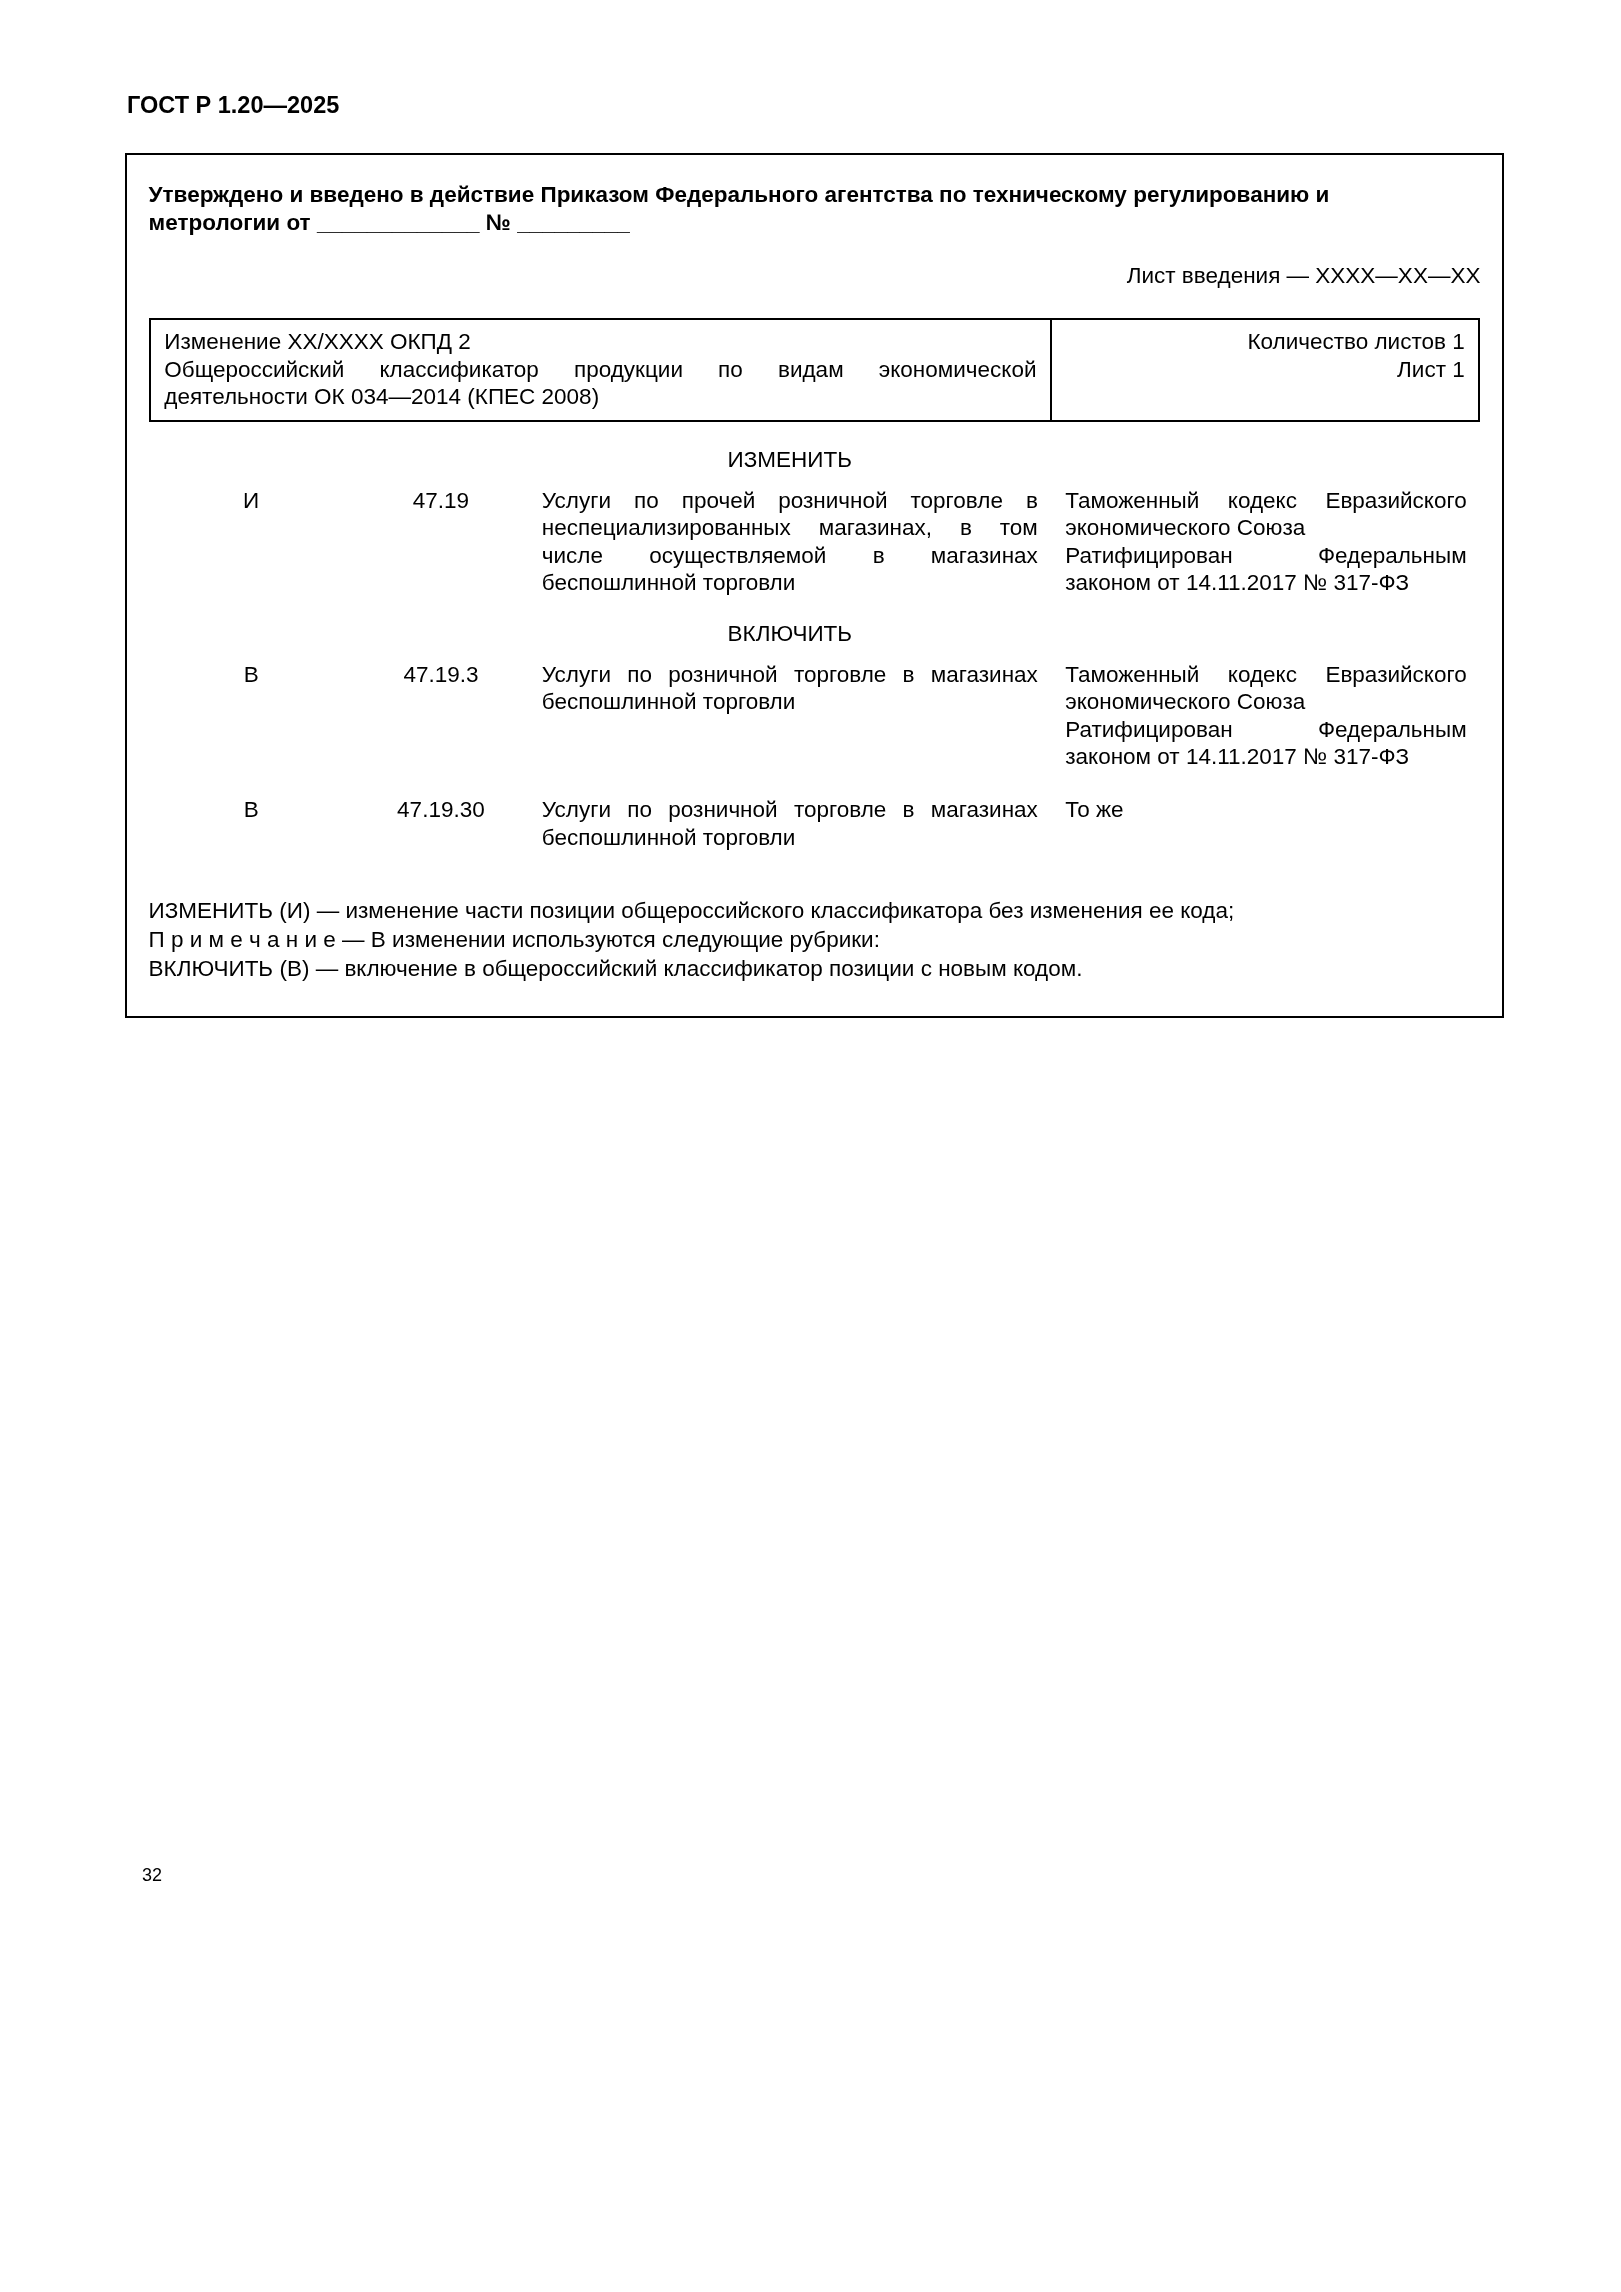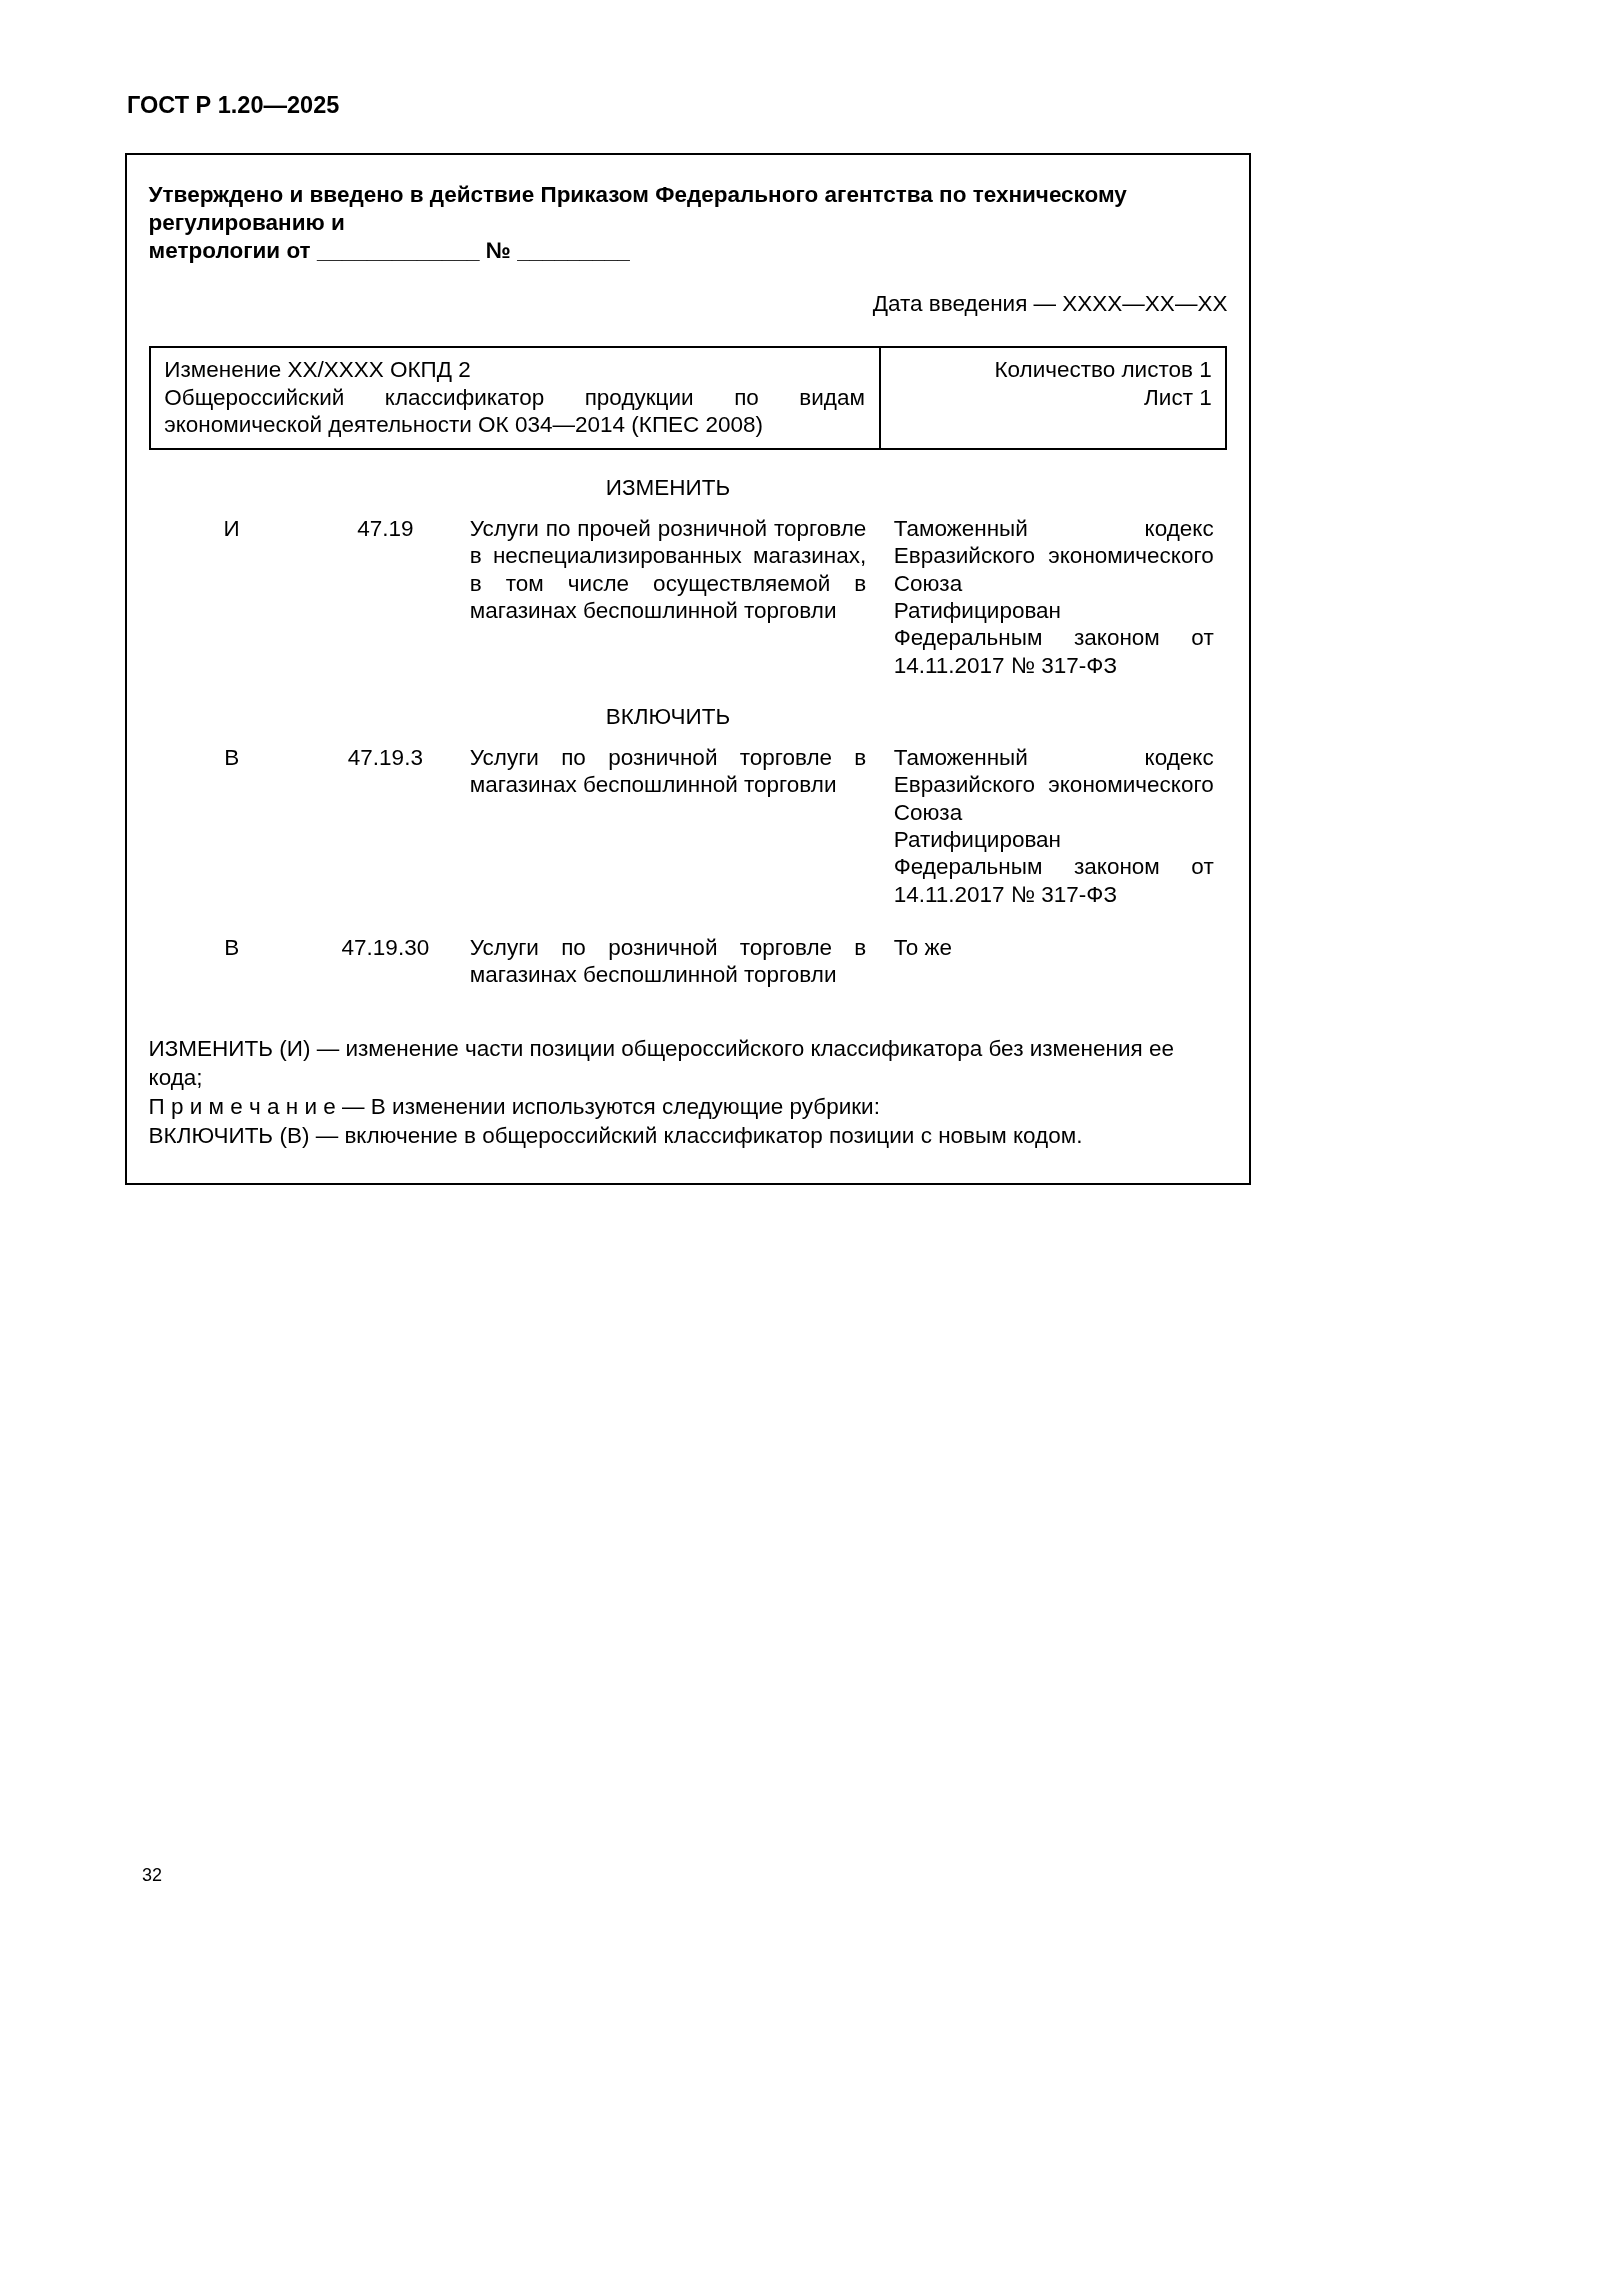--- a/index.html
+++ b/index.html
@@ -11,21 +11,21 @@
     color:#000;
   }
 
   .doc-code {
     position:absolute; left:127px; top:92px;
     font-size:23.5px; font-weight:700;
   }
 
   .frame {
     position:absolute; left:125px; top:153px;
-    width:1126px; min-height:772px;
+    width:1379px; min-height:772px;
     border:2px solid #000;
     padding:25.5px 21.6px 33px 21.6px;
   }
 
   .approval { font-weight:700; font-size:22.5px; line-height:28px; }
 
   .date-line { margin-top:25.5px; text-align:right; font-size:22.5px; line-height:27.4px; }
 
   table.head-table {
     width:100%; margin-top:29px;
@@ -71,21 +71,21 @@
 
 <div class="doc-code">ГОСТ Р 1.20—2025</div>
 
 <div class="frame">
 
   <div class="approval">
     <div>Утверждено и введено в действие Приказом Федерального агентства по техническому регулированию и</div>
     <div>метрологии от _____________ № _________</div>
   </div>
 
-  <div class="date-line">Дата введения — XXXX—XX—XX</div>
+  <div class="date-line">Лист введения — XXXX—XX—XX</div>
 
   <table class="head-table">
     <colgroup>
         <col class="w1">
         <col class="w2">
         <col class="w3">
         <col class="w4">
       </colgroup>
     <tbody>
         <tr>

